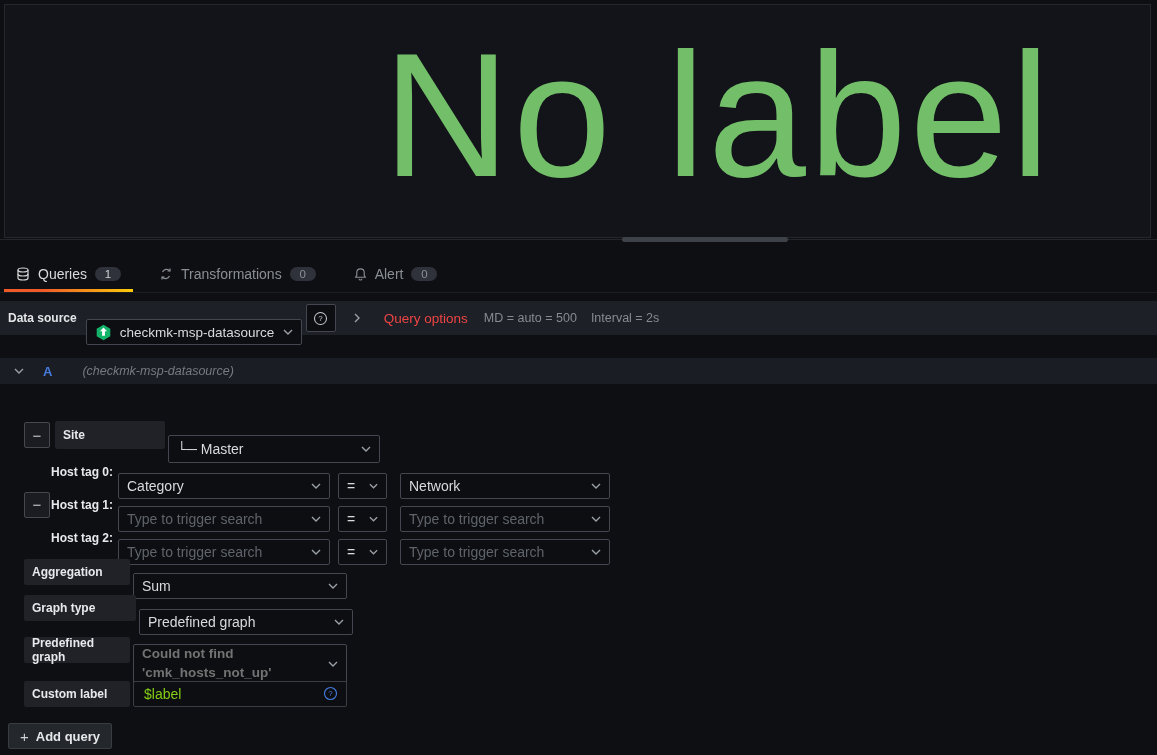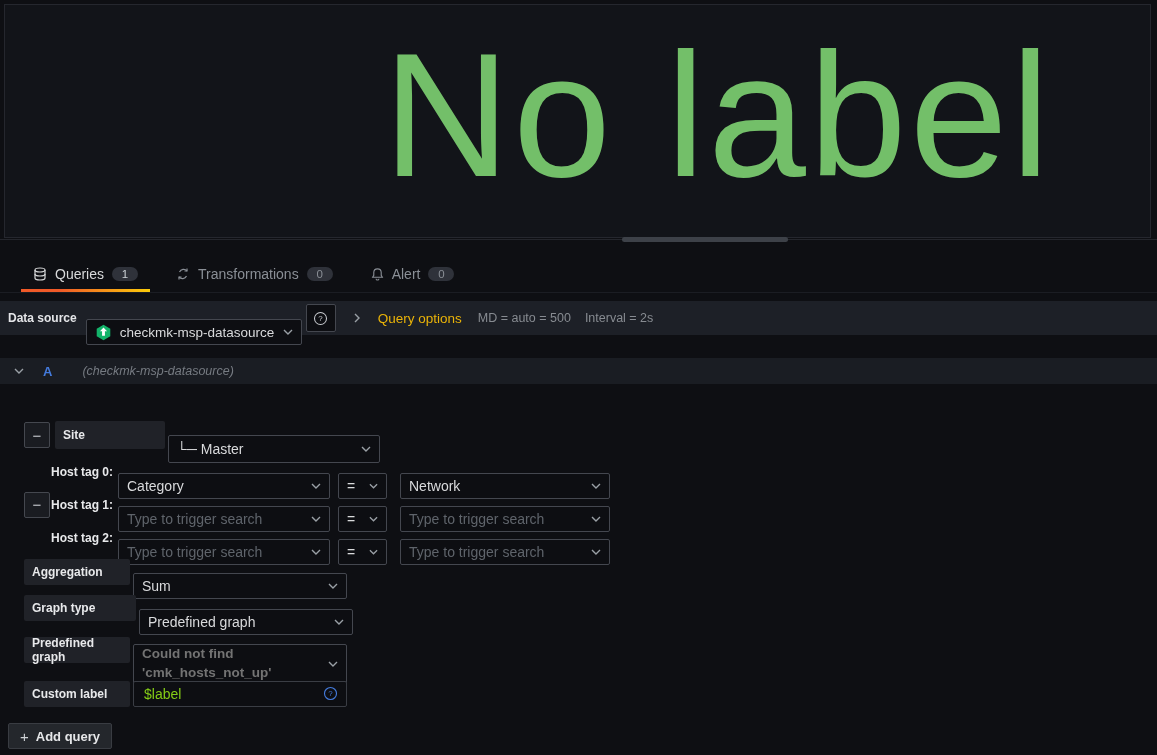--- a/index.html
+++ b/index.html
@@ -11,21 +11,21 @@
          background:#121419;border:1px solid #25272e;box-sizing:border-box;}
   .no-data{position:absolute;left:378px;top:22px;font-size:176px;line-height:1;
            letter-spacing:3px;color:#73bf69;white-space:nowrap;}
 
   .splitter-line{position:absolute;left:0;top:239px;width:1157px;height:1px;background:#24262c;}
   .splitter-handle{position:absolute;left:622px;top:237px;width:166px;height:5px;
                    background:#3d4148;border-radius:3px;}
 
   
   .tabbar{position:absolute;left:0;top:256px;width:1157px;height:37px;display:flex;
-          align-items:stretch;padding-left:21px;box-sizing:border-box;border-bottom:1px solid #1b1d23;}
+          align-items:stretch;padding-left:4px;box-sizing:border-box;border-bottom:1px solid #1b1d23;}
   .tab{position:relative;display:flex;align-items:center;gap:8px;padding:0 12px;cursor:pointer;}
   .tab + .tab{margin-left:14px;}
   .tab .tlabel{font-size:14px;color:#8a8f96;}
   .tab.active .tlabel{color:#d8d9da;font-weight:500;}
   .badge{min-width:10px;padding:1px 8px;border-radius:9px;background:#2f323a;
          font-size:11.5px;color:#8a8f96;text-align:center;}
   .tab.active .badge{color:#ccd1d6;}
   .tab-underline{position:absolute;left:0;bottom:0;width:100%;height:3px;
                  background:linear-gradient(90deg,#f05a28 30%,#fbca0a 99%);}
 
@@ -34,21 +34,21 @@
           display:flex;align-items:center;padding:0 8px;box-sizing:border-box;}
   .ds-label{font-size:12px;font-weight:700;color:#e4e5e8;margin-right:9px;}
   .select{display:flex;align-items:center;justify-content:space-between;gap:8px;
           background:#0d0e12;border:1px solid #44474f;border-radius:2px;height:26px;
           padding:0 8px;box-sizing:border-box;font-size:14px;color:#d9dadc;cursor:pointer;margin-top:28px;}
   .ds-select{width:216px;}
   .ds-select .sel-left{display:flex;align-items:center;gap:8px;font-size:13.5px;}
   .icon-btn{display:flex;align-items:center;justify-content:center;width:28px;height:26px;
             background:#0d0e12;border:1px solid #44474f;border-radius:2px;margin-left:4px;cursor:pointer;}
   .qo-chevron{margin-left:18px;display:flex;align-items:center;cursor:pointer;}
-  .qo-link{margin-left:18px;font-size:13.5px;font-weight:500;color:#eab308;cursor:pointer;}
+  .qo-link{margin-left:24px;font-size:13.5px;font-weight:500;color:#ef4444;cursor:pointer;}
   .qo-stat{margin-left:16px;font-size:12.5px;color:#878b91;}
 
   
   .q-header{position:absolute;left:0;top:358px;width:1157px;height:26px;background:#1a1d23;
             display:flex;align-items:center;}
   .q-collapse{margin-left:14px;display:flex;align-items:center;cursor:pointer;}
   .q-ref{margin-left:19px;font-size:13px;font-weight:700;color:#447bdd;cursor:pointer;}
   .q-hint{margin-left:30px;font-size:12.5px;font-style:italic;color:#767b82;}
 
   

